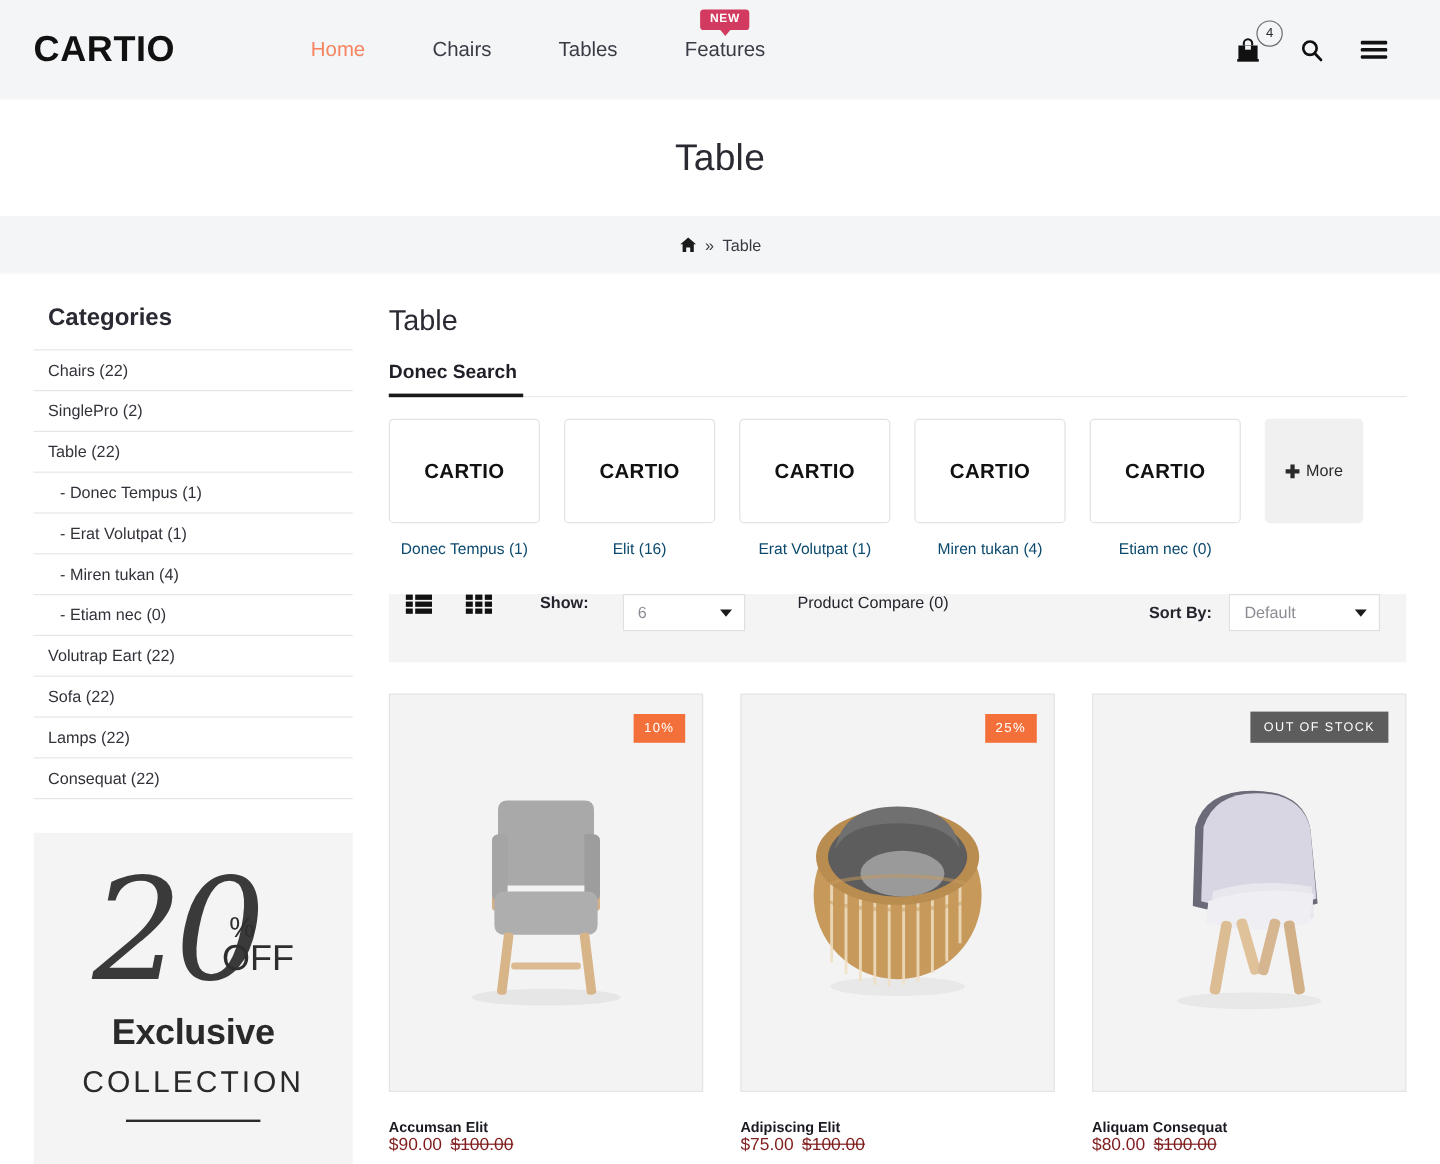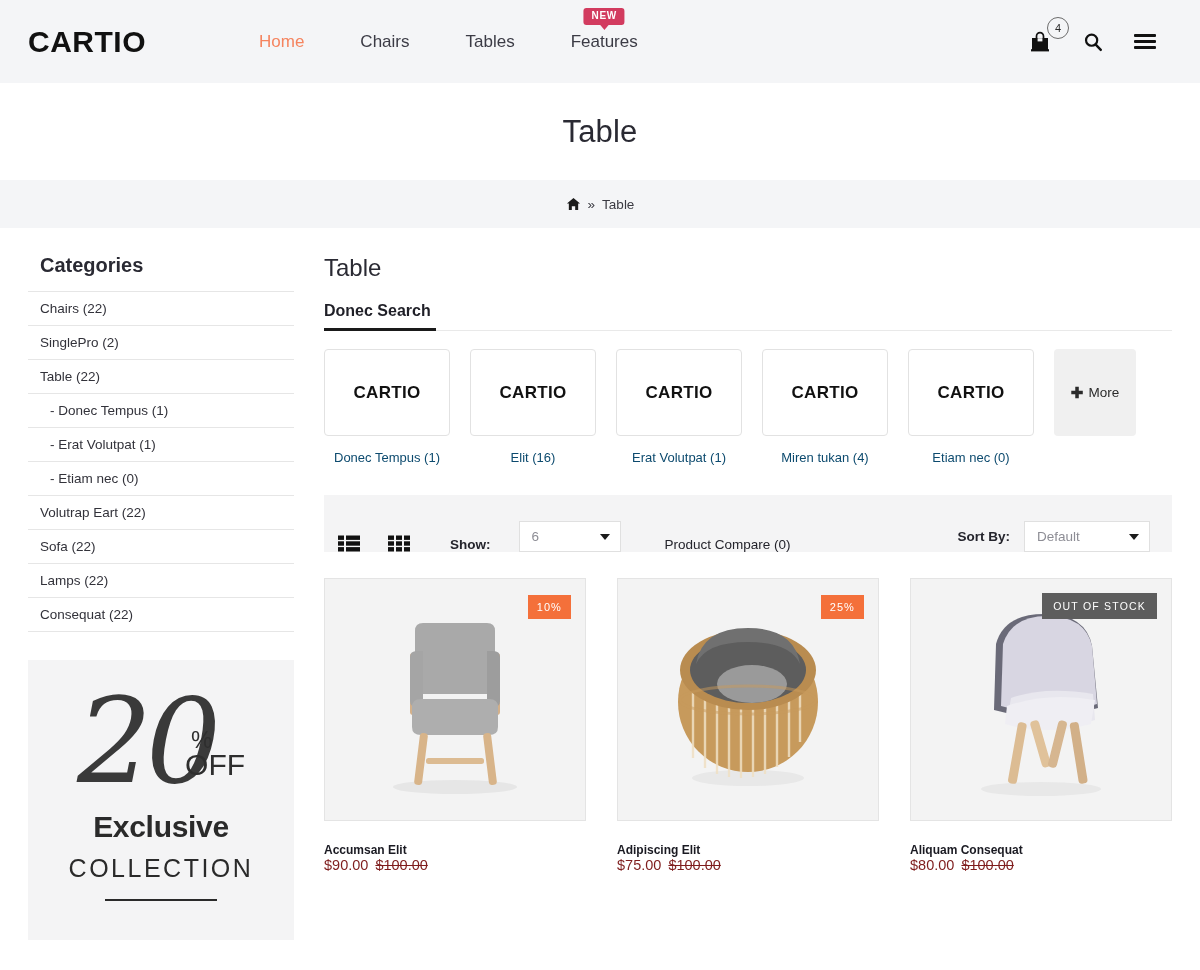--- a/index.html
+++ b/index.html
@@ -278,21 +278,21 @@
     align-self: flex-start;
     margin-top: 0;
   }
   .refine-more .plus { font-weight: bold; font-size: 15px; }
 
   
   .toolbar {
     background: #f4f4f5;
     height: 57px;
     display: flex;
-    align-items: flex-end;
+    align-items: flex-start;
     padding: 0 22px 0 14px;
     gap: 28px;
     margin-bottom: 26px;
   }
   .viewbtn { cursor: pointer; display: flex; align-items: center; }
   .lbl { font-size: 13.5px; color: #24242c; font-weight: bold; }
   .selectbox {
     position: relative;
     background: #fff;
     border: 1px solid #e0e0e0;
@@ -314,21 +314,21 @@
     border-top: 6px solid #1b1b1b;
   }
   .compare { font-size: 13.5px; color: #24242c; cursor: pointer; margin-left: 16px; }
   .sortwrap { margin-left: auto; display: flex; align-items: center; gap: 14px; }
 
   
   .prod-grid { display: flex; gap: 31px; }
   .prod { width: 262px; }
   .prod-imgbox {
     position: relative;
-    height: 243px;
+    height: 332px;
     border: 1px solid #e4e4e4;
     background: #f3f3f3;
     overflow: hidden;
     cursor: pointer;
     display: flex;
     align-items: center;
     justify-content: center;
     text-align: center;
   }
   .badge {
@@ -420,20 +420,21 @@
 <div class="content">
 
   <aside class="sidebar">
     <h3 class="side-title">Categories</h3>
     <ul class="cat-list">
       <li>Chairs (22)</li>
       <li>SinglePro (2)</li>
       <li>Table (22)</li>
       <li class="sub">- Donec Tempus (1)</li>
       <li class="sub">- Erat Volutpat (1)</li>
+      <li class="sub">- Miren tukan (4)</li>
       <li class="sub">- Etiam nec (0)</li>
       <li>Volutrap Eart (22)</li>
       <li>Sofa (22)</li>
       <li>Lamps (22)</li>
       <li>Consequat (22)</li>
     </ul>
 
     <div class="promo">
       <span class="promo-num">20</span><span class="promo-off"><span class="promo-pct">%</span><span class="promo-offtxt">OFF</span></span>
       <div class="promo-excl">Exclusive</div>

